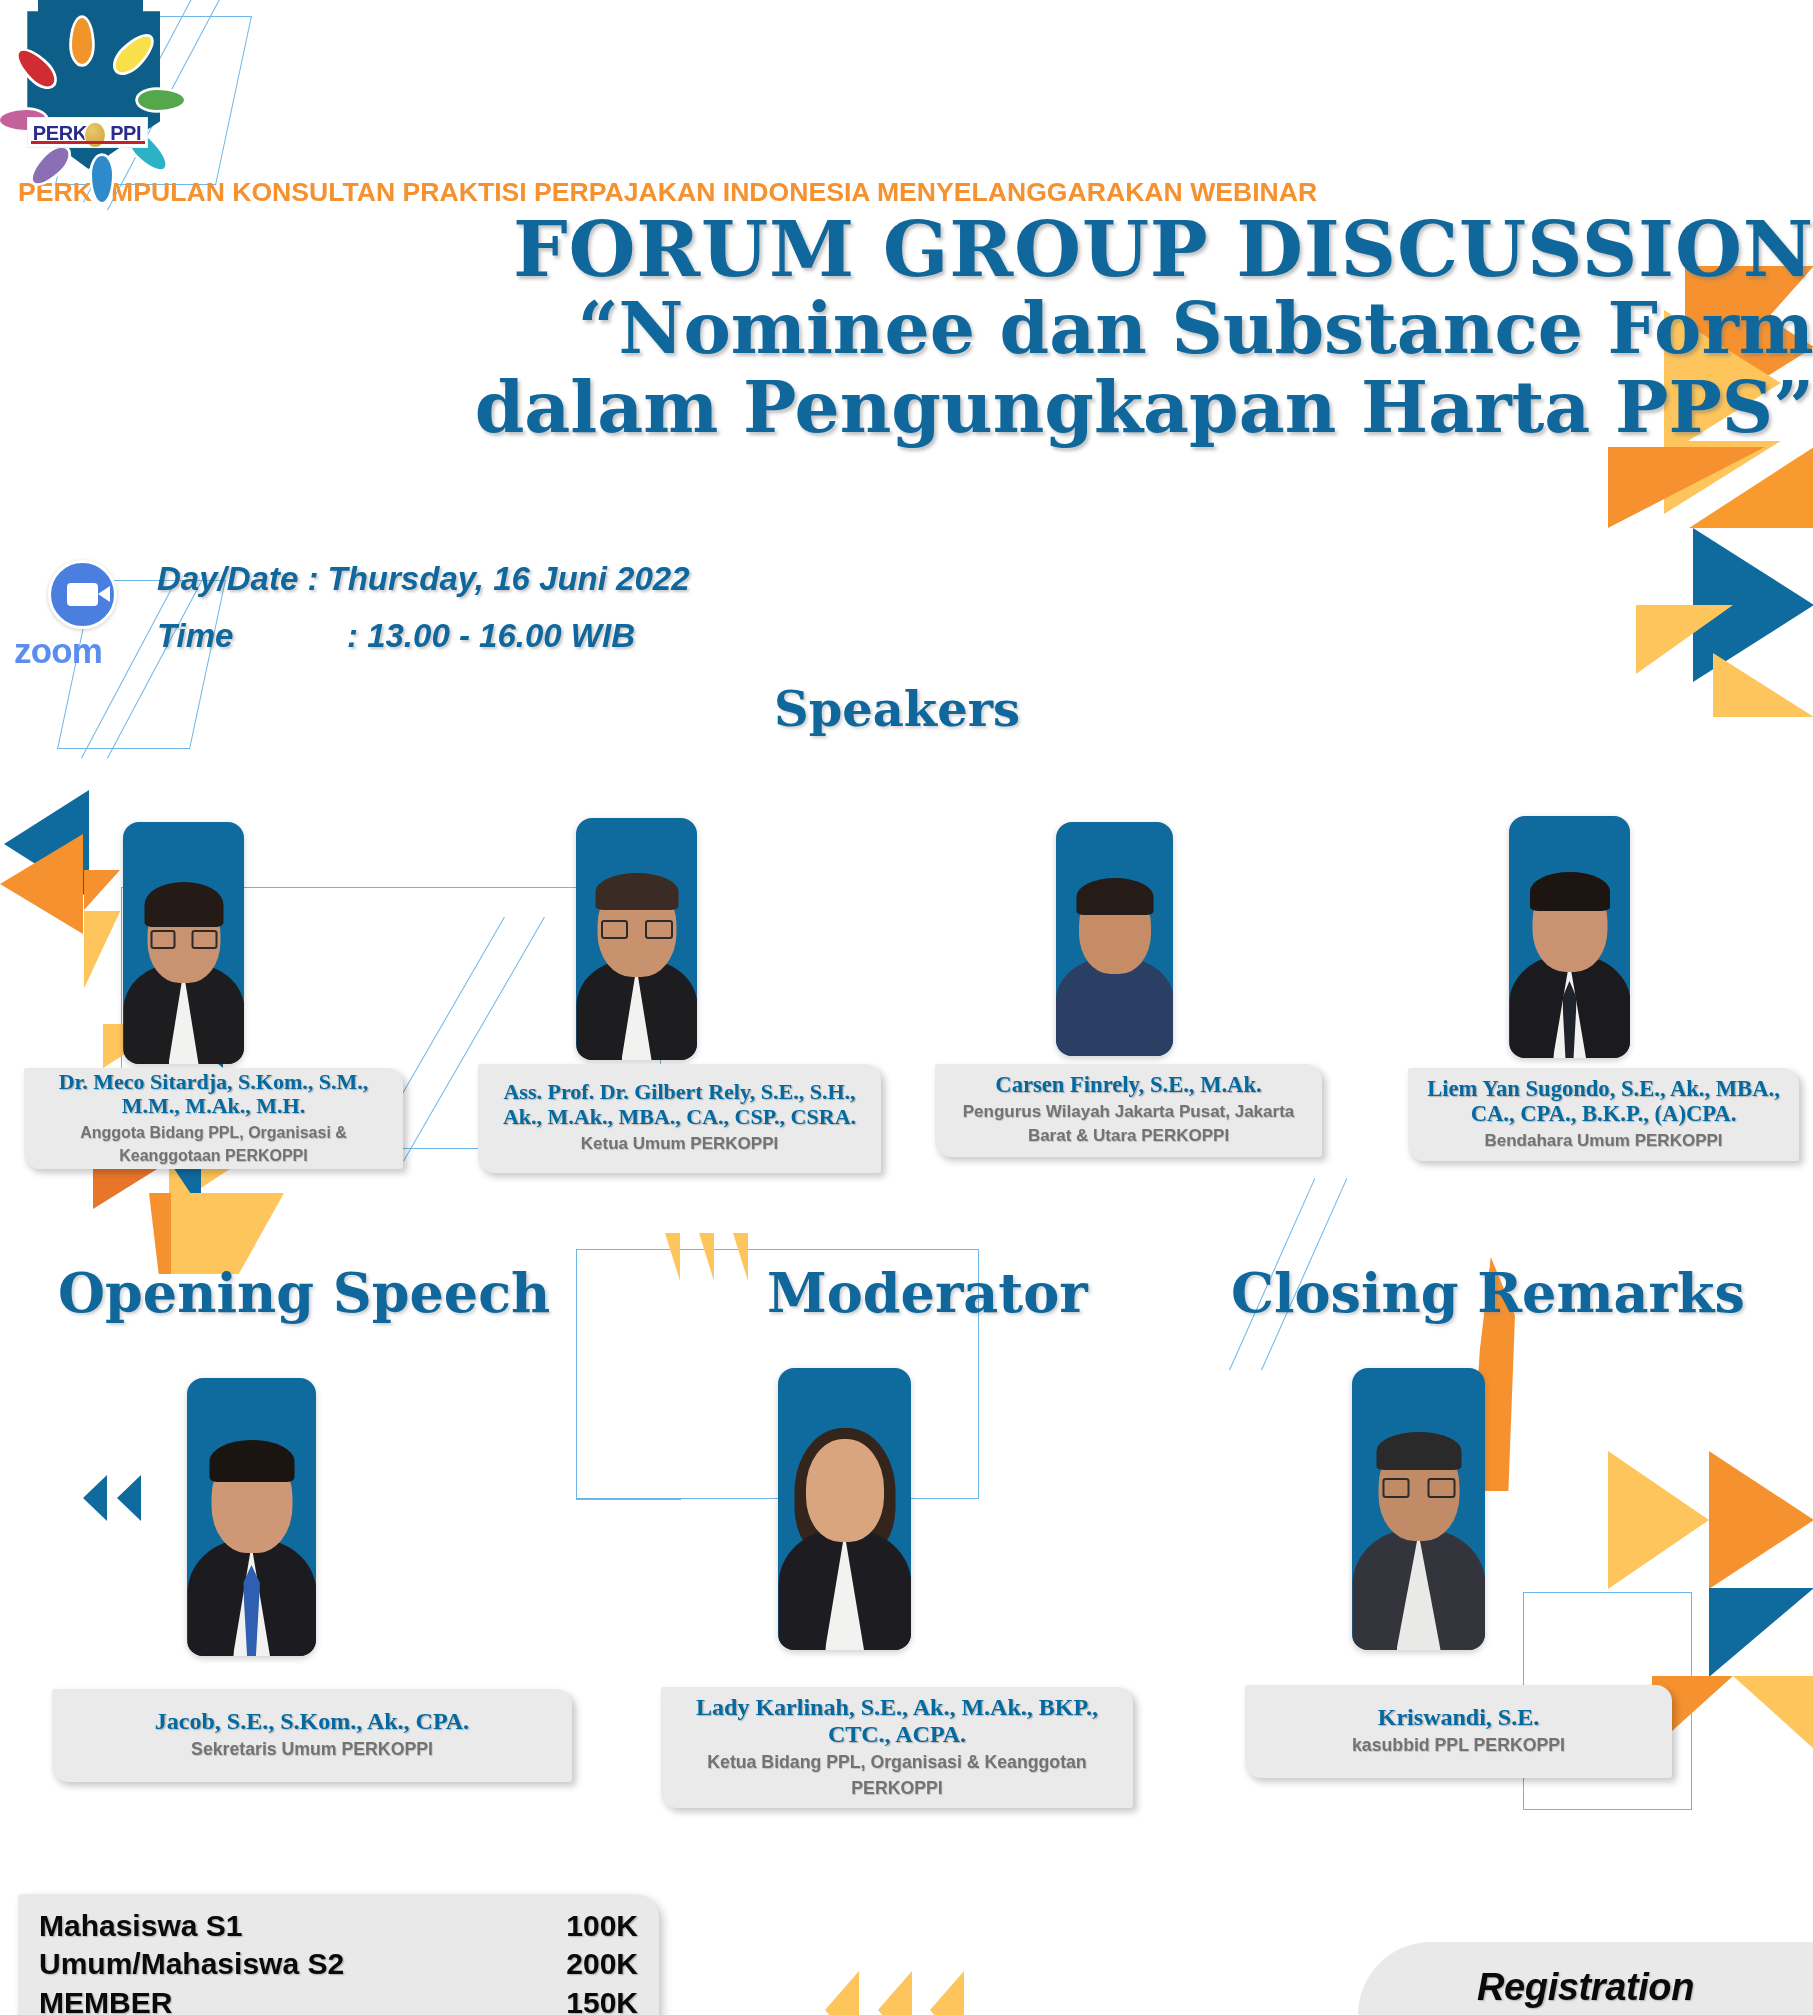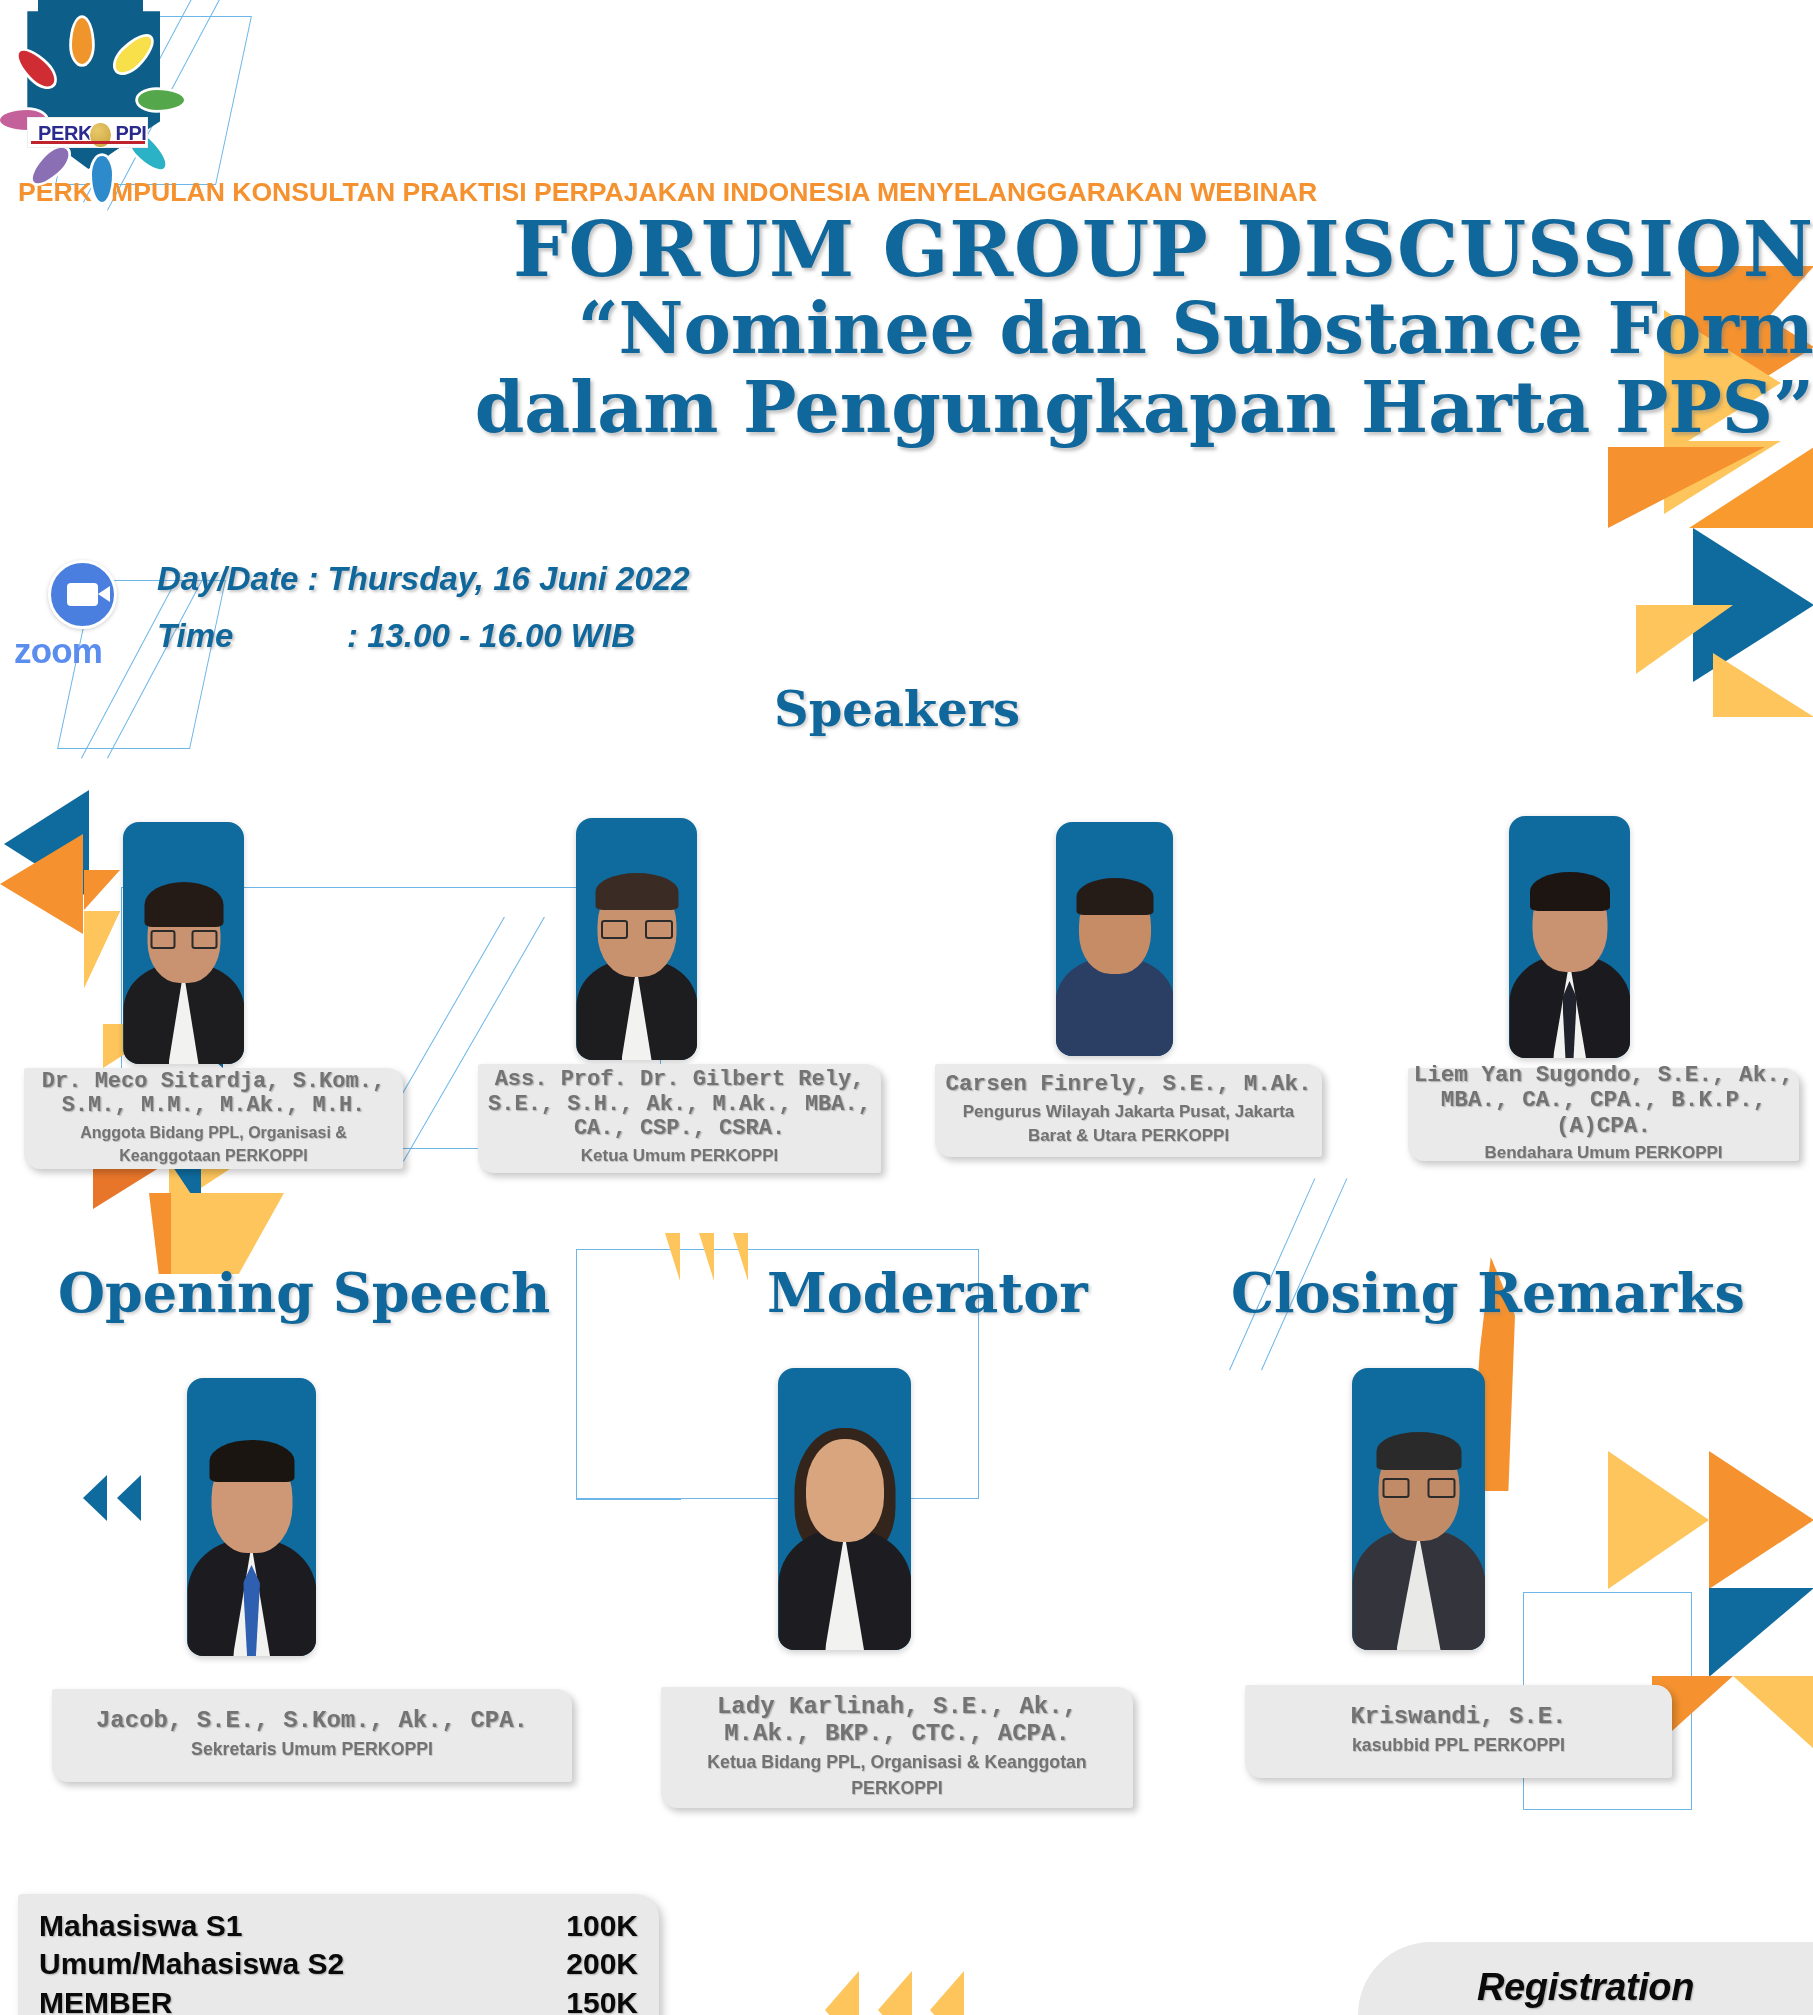--- a/index.html
+++ b/index.html
@@ -27,21 +27,21 @@
   .pinwheel { position:absolute; left:13.7px; top:5.6px; width:105px; height:101px; }
   .petal {
     position:absolute; left:50%; top:50%; width:20px; height:46px;
     border-radius:50% 50% 50% 50%/ 60% 60% 40% 40%;
     transform-origin:50% 100%;
     box-shadow:0 0 0 2.8px #fff;
   }
   .logo-name {
     position:absolute; left:10.5px; top:109px; width:121px; height:31px;
     background:#ffffff; border:1.2px solid #eee;
-    display:flex; flex-direction:column; align-items:flex-end; justify-content:center;
+    display:flex; flex-direction:column; align-items:center; justify-content:center;
   }
   .logo-name-txt {
     font-family:"Liberation Sans", sans-serif;
     font-weight:bold; font-size:20px; color:#2a2a8f; letter-spacing:-0.4px;
     line-height:1;
   }
   .logo-globe {
     position:absolute; left:56px; top:2px; width:22.6px; height:26.6px; border-radius:50%;
     background:radial-gradient(circle at 35% 30%, #e9c96a, #c9a13c);
     border:1.2px solid #fff;
@@ -141,22 +141,22 @@
   
   .card {
     position:absolute; z-index:5;
     background:#EAEAEA;
     border-radius:2.4px 16px 2.4px 16px;
     box-shadow:3.2px 4px 7.3px rgba(0,0,0,0.22);
     display:flex; flex-direction:column; align-items:center; justify-content:center;
     text-align:center; padding:4px 5.6px;
   }
   .card-name {
-    font-family:Liberation Mono, monospace; font-weight:bold;
-    color:#737373; line-height:1.12; text-shadow:1.2px 1.2px 1.2px rgba(0,0,0,0.25);
+    font-family:Liberation Serif, serif; font-weight:bold;
+    color:#0369a1; line-height:1.12; text-shadow:1.2px 1.2px 1.2px rgba(0,0,0,0.25);
   }
   .card-role {
     font-family:"Liberation Sans", sans-serif; font-weight:bold;
     color:#737373; line-height:1.45; margin-top:2.4px;
     text-shadow:0.8px 0.8px 0.8px rgba(0,0,0,0.18);
   }
 
   
   .price-box {
     position:absolute; left:18px; top:1894px; width:641px; height:169px;

